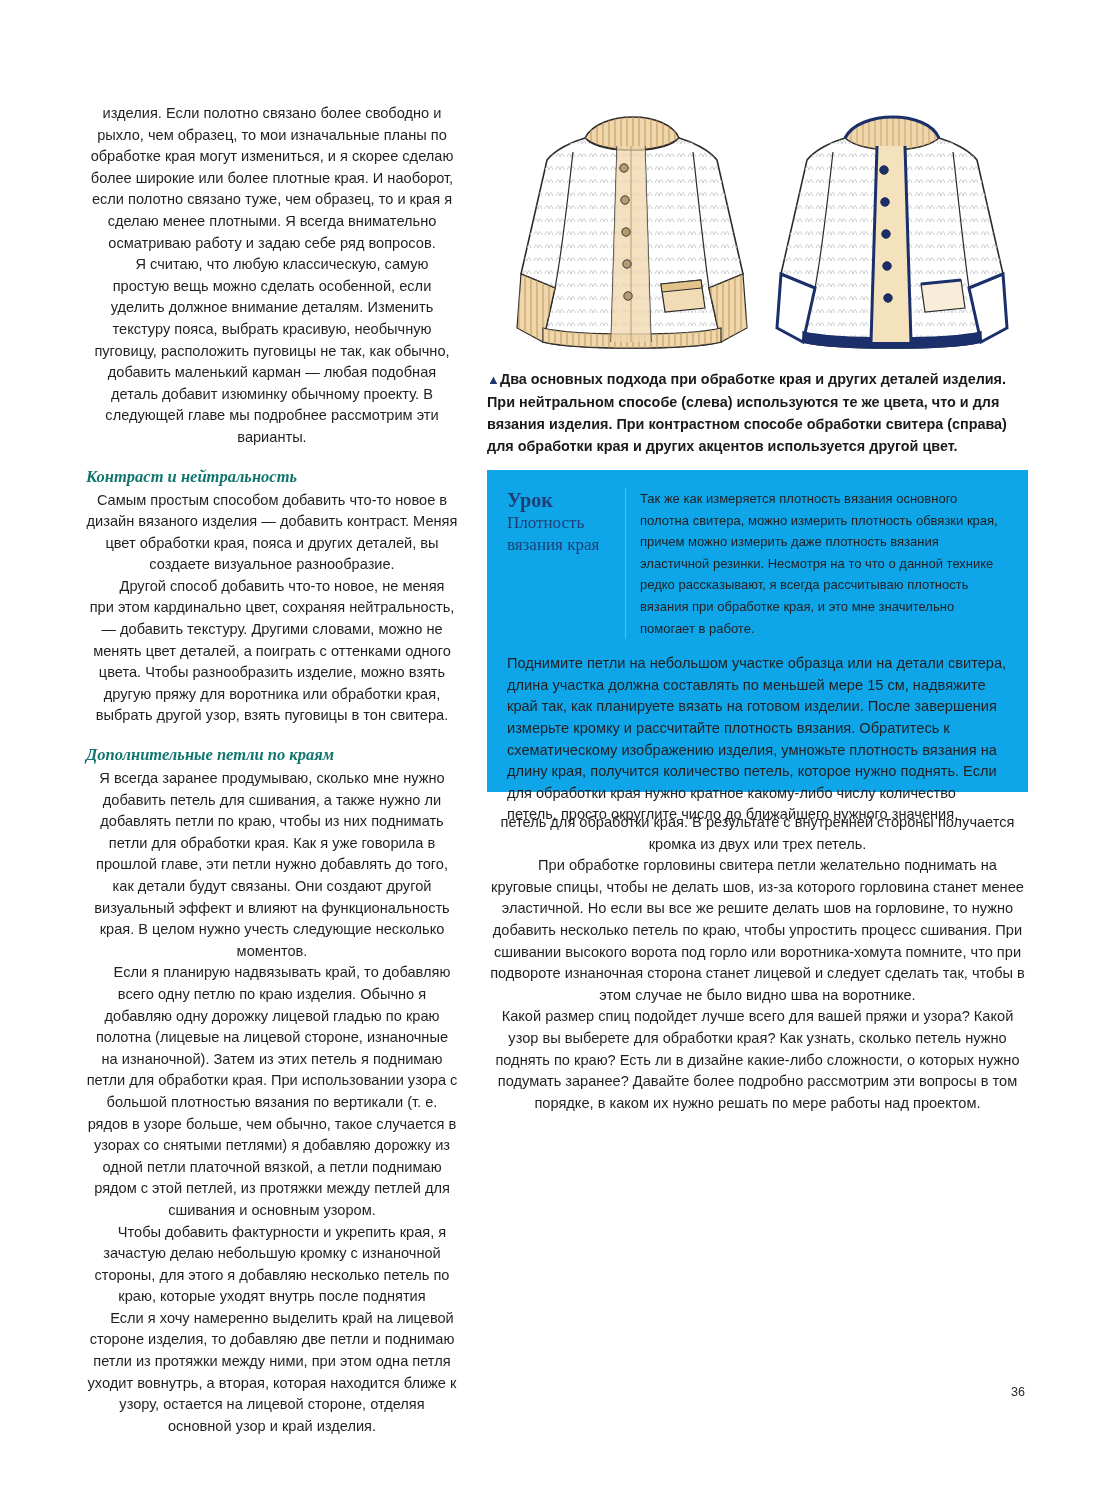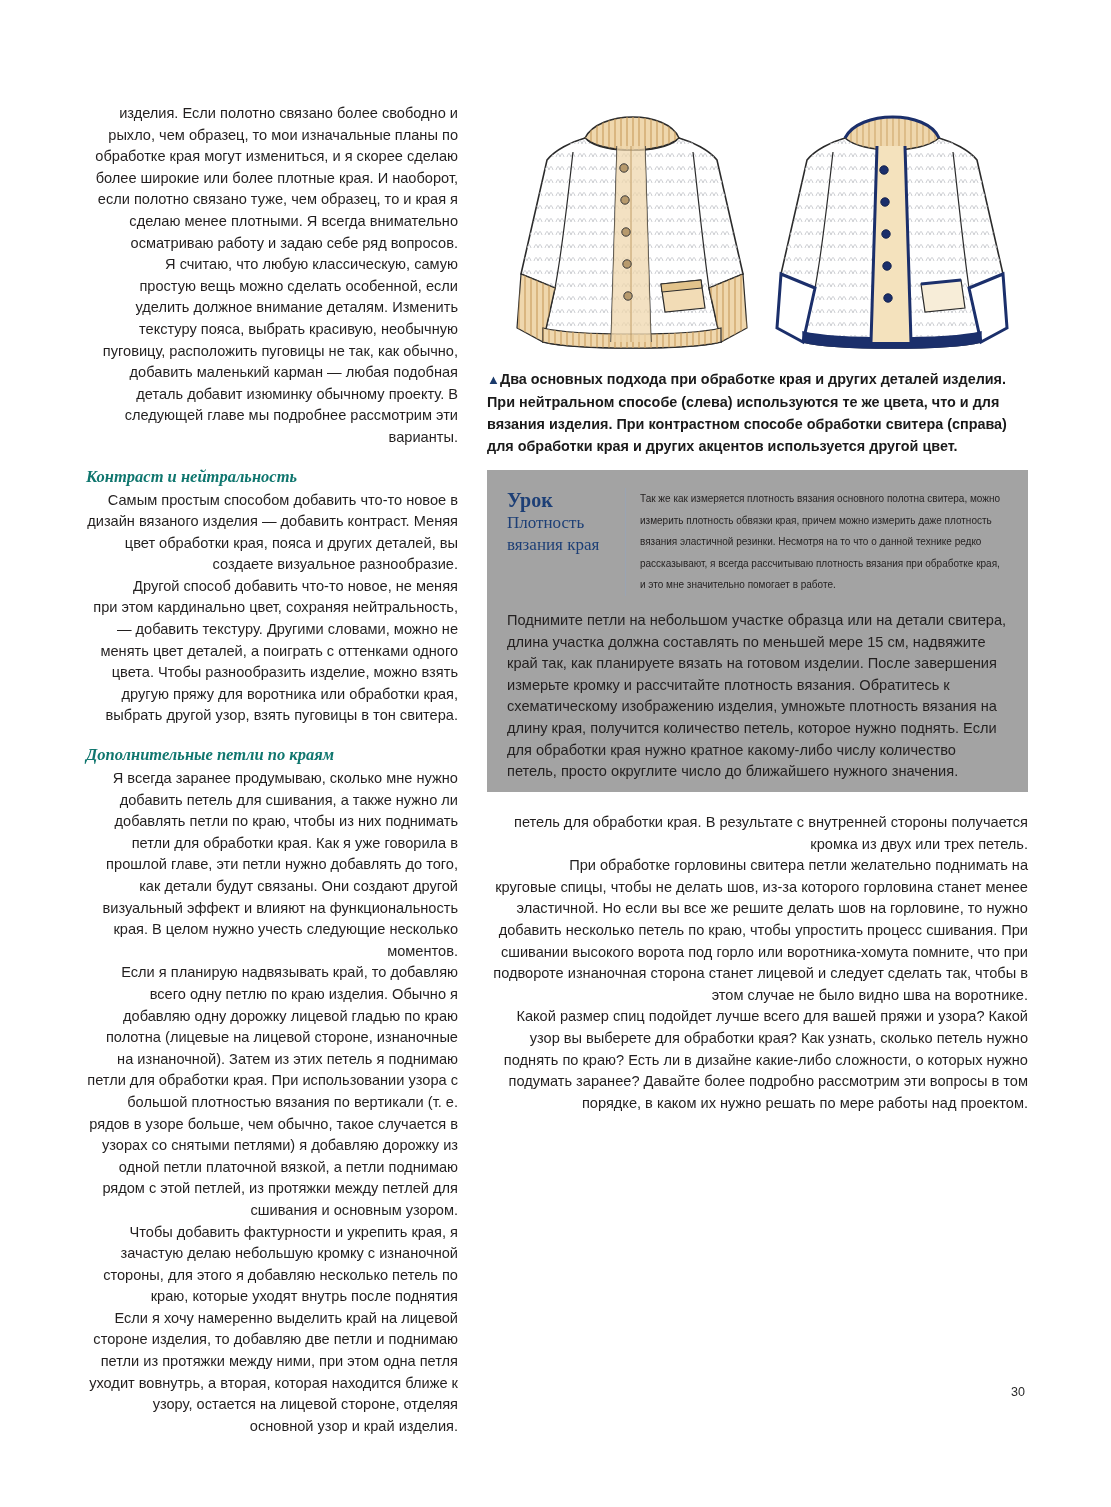--- a/index.html
+++ b/index.html
@@ -27,21 +27,21 @@
     position: absolute;
     left: 86px;
     top: 103px;
     width: 372px;
   }
 
   p {
     margin: 0;
     font-size: 14.6px;
     line-height: 21.6px;
-    text-align: right;
+    text-align: center;
   }
   p.indent { text-indent: 20px; }
 
   h3.subhead {
     margin: 17px 0 3px 0;
     font-family: "Liberation Serif", serif;
     font-style: italic;
     font-weight: bold;
     font-size: 16.5px;
     line-height: 21px;
@@ -88,21 +88,21 @@
     font-size: 13px;
   }
 
   
   .lesson-box {
     position: absolute;
     left: 487px;
     top: 470px;
     width: 541px;
     height: 322px;
-    background: #a3a3a3;
+    background: #0ea5e9;
   }
   .lesson-inner {
     position: relative;
     padding: 18px 20px 14px 20px;
   }
   .lesson-head-row {
     display: flex;
     align-items: flex-start;
   }
   .lesson-title {
@@ -126,21 +126,21 @@
     display: block;
   }
   .lesson-divider {
     width: 1px;
     background: #9aa4b2;
     align-self: stretch;
     margin-right: 14px;
   }
   .lesson-lead {
     flex: 1;
-    font-size: 10px;
+    font-size: 13px;
     line-height: 21.6px;
   }
   .lesson-body {
     margin-top: 14px;
     font-size: 14.6px;
     line-height: 21.6px;
   }
 
   
   .col-right-lower {
@@ -281,15 +281,15 @@
     </div>
   </div>
 
   <div class="col-right-lower">
     <p>петель для обработки края. В результате с внутренней стороны получается кромка из двух или трех петель.</p>
     <p class="indent">При обработке горловины свитера петли желательно поднимать на круговые спицы, чтобы не делать шов, из-за которого горловина станет менее эластичной. Но если вы все же решите делать шов на горловине, то нужно добавить несколько петель по краю, чтобы упростить процесс сшивания. При сшивании высокого ворота под горло или воротника-хомута помните, что при подвороте изнаночная сторона станет лицевой и следует сделать так, чтобы в этом случае не было видно шва на воротнике.</p>
 
     <p>Какой размер спиц подойдет лучше всего для вашей пряжи и узора? Какой узор вы выберете для обработки края? Как узнать, сколько петель нужно поднять по краю? Есть ли в дизайне какие-либо сложности, о которых нужно подумать заранее? Давайте более подробно рассмотрим эти вопросы в том порядке, в каком их нужно решать по мере работы над проектом.</p>
   </div>
 
-  <div class="page-number">30</div>
+  <div class="page-number">36</div>
 
 </div>
 
 </body></html>

